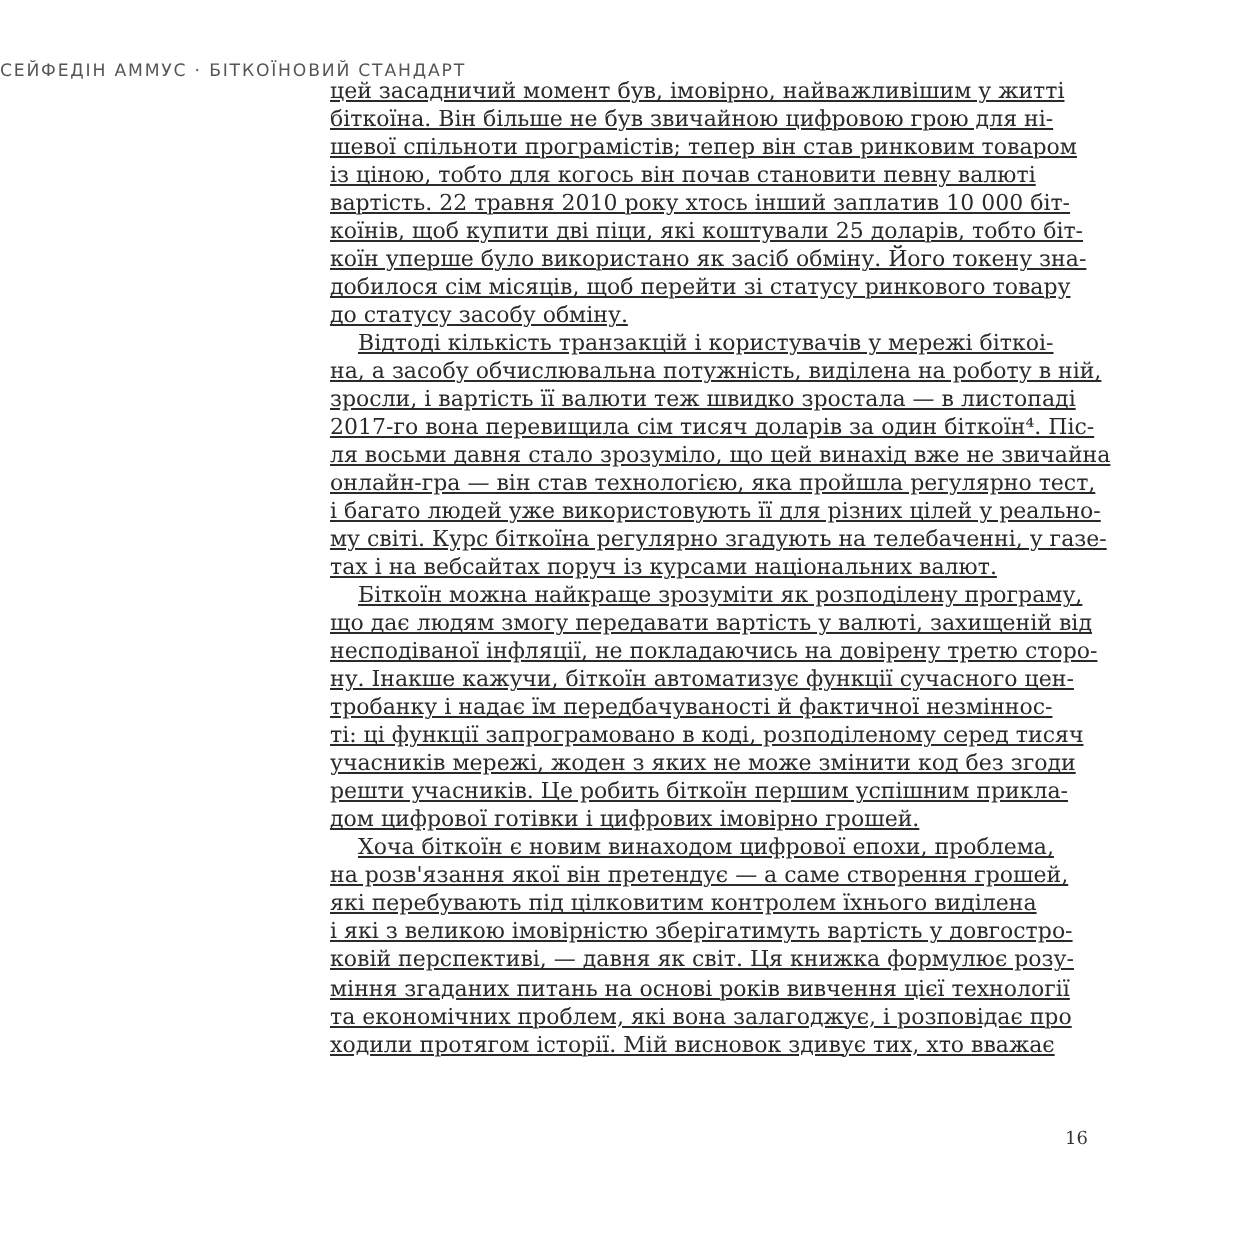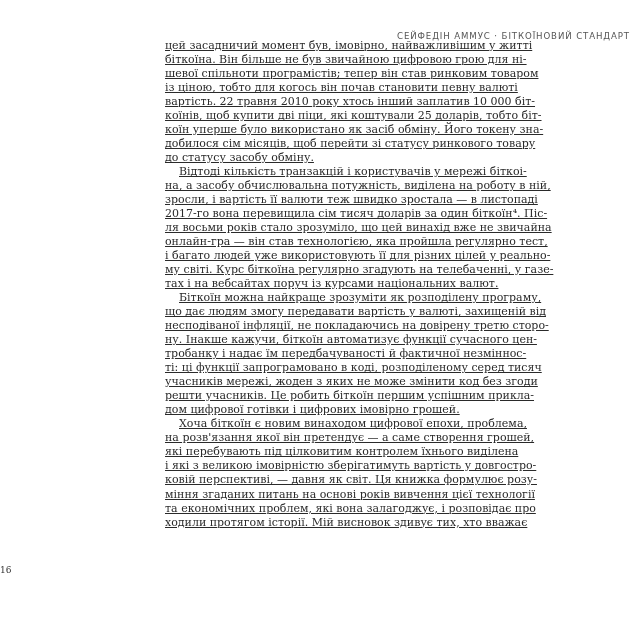--- a/index.html
+++ b/index.html
@@ -1,32 +1,32 @@
 <!DOCTYPE html>
 <html><head>
 <meta charset="utf-8">
 <style>
   html, body { margin:0; padding:0; background:#ffffff; }
   body { width:630px; height:630px; position:relative; overflow:hidden; }
   .header {
-    position:absolute; top:30px; left:0; width:630px; text-align:right;
+    position:absolute; top:30px; left:0; width:630px; text-align:left;
     font-family:"DejaVu Sans", sans-serif; font-size:8.6px; letter-spacing:0.9px;
     color:#555; text-transform:uppercase; line-height:12px;
   }
   .body-text {
     position:absolute; top:39px; left:165px; width:313px;
     font-family:"DejaVu Serif", serif; font-size:11px; line-height:14.03px;
     color:#2a2a2a;
     text-decoration:underline;
   }
   .line { display:block; white-space:nowrap; text-align:justify; text-align-last:justify; height:14.03px; overflow:visible; }
   .line.last { text-align-last:left; }
   .line.indent { padding-left:14px; }
   .page-number {
-    position:absolute; top:565px; left:0; width:544px; text-align:left;
+    position:absolute; top:565px; left:0; width:544px; text-align:right;
     font-family:"DejaVu Serif", serif; font-size:9px; color:#333;
   }
 </style>
 </head>
 <body>
 
 <div class="header">Сейфедін Аммус · Біткоїновий стандарт</div>
 
 <div class="body-text">
   <div>
@@ -38,21 +38,21 @@
     <span class="line">коїнів, щоб купити дві піци, які коштували 25 доларів, тобто біт-</span>
     <span class="line">коїн уперше було використано як засіб обміну. Його токену зна-</span>
     <span class="line">добилося сім місяців, щоб перейти зі статусу ринкового товару</span>
     <span class="line last">до статусу засобу обміну.</span>
   </div>
   <div>
     <span class="line indent">Відтоді кількість транзакцій і користувачів у мережі біткоі-</span>
     <span class="line">на, а засобу обчислювальна потужність, виділена на роботу в ній,</span>
     <span class="line">зросли, і вартість її валюти теж швидко зростала — в листопаді</span>
     <span class="line">2017-го вона перевищила сім тисяч доларів за один біткоїн⁴. Піс-</span>
-    <span class="line">ля восьми років стало зрозуміло, що цей винахід вже не звичайна</span>
+    <span class="line">ля восьми давня стало зрозуміло, що цей винахід вже не звичайна</span>
     <span class="line">онлайн-гра — він став технологією, яка пройшла регулярно тест,</span>
     <span class="line">і багато людей уже використовують її для різних цілей у реально-</span>
     <span class="line">му світі. Курс біткоїна регулярно згадують на телебаченні, у газе-</span>
     <span class="line last">тах і на вебсайтах поруч із курсами національних валют.</span>
   </div>
   <div>
     <span class="line indent">Біткоїн можна найкраще зрозуміти як розподілену програму,</span>
     <span class="line">що дає людям змогу передавати вартість у валюті, захищеній від</span>
     <span class="line">несподіваної інфляції, не покладаючись на довірену третю сторо-</span>
     <span class="line">ну. Інакше кажучи, біткоїн автоматизує функції сучасного цен-</span>

